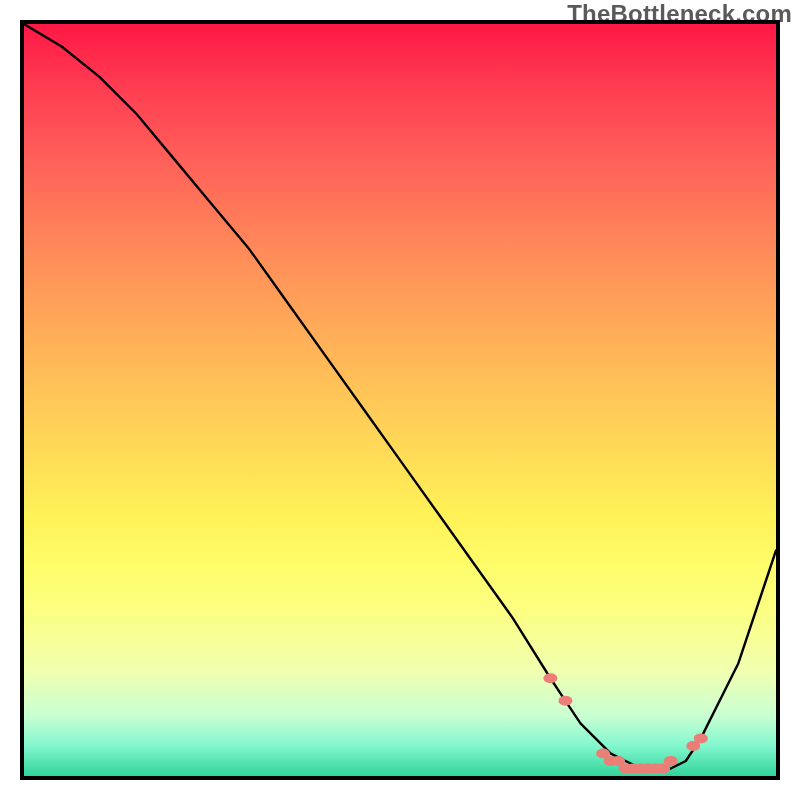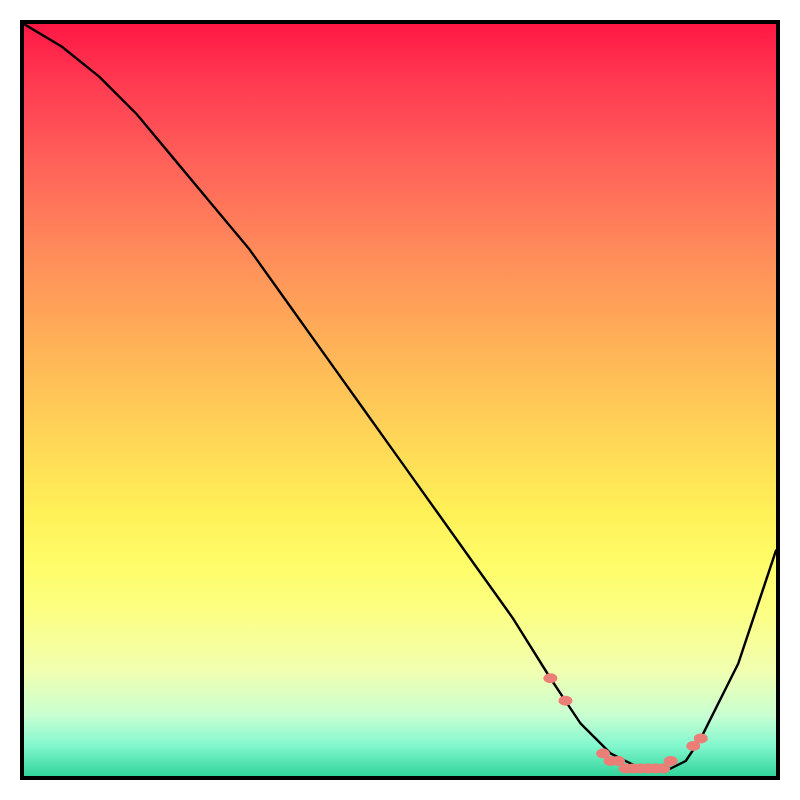--- a/index.html
+++ b/index.html
@@ -65,20 +65,21 @@
     font-weight: bold;
     color: #5a5a5a;
     letter-spacing: 0.2px;
   }
 </style>
 </head>
 <body>
 
 <div class="canvas">
 
+  <div class="watermark">TheBottleneck.com</div>
 
   <div class="plot-box">
     <div class="gradient-fill"></div>
 
     <svg class="series-path" viewBox="0 0 752 752" preserveAspectRatio="none">
       <path id="curve-path" fill="none" stroke="#000000" stroke-width="2.4" stroke-linecap="round" stroke-linejoin="round" d="M0.00 0.00 L37.60 22.56 L75.20 52.64 L112.80 90.24 L150.40 135.36 L188.00 180.48 L225.60 225.60 L263.20 278.24 L300.80 330.88 L338.40 383.52 L376.00 436.16 L413.60 488.80 L451.20 541.44 L488.80 594.08 L526.40 654.24 L541.44 676.80 L556.48 699.36 L571.52 714.40 L586.56 729.44 L601.60 736.96 L616.64 744.48 L631.68 744.48 L646.72 744.48 L661.76 736.96 L676.80 714.40 L714.40 639.20 L752.00 526.40"></path>
       <g id="markers-group">
           <ellipse cx="526.40" cy="654.24" rx="7" ry="5" fill="#eb7e76"></ellipse>
           <ellipse cx="541.44" cy="676.80" rx="7" ry="5" fill="#eb7e76"></ellipse>
           <ellipse cx="579.04" cy="729.44" rx="7" ry="5" fill="#eb7e76"></ellipse>

